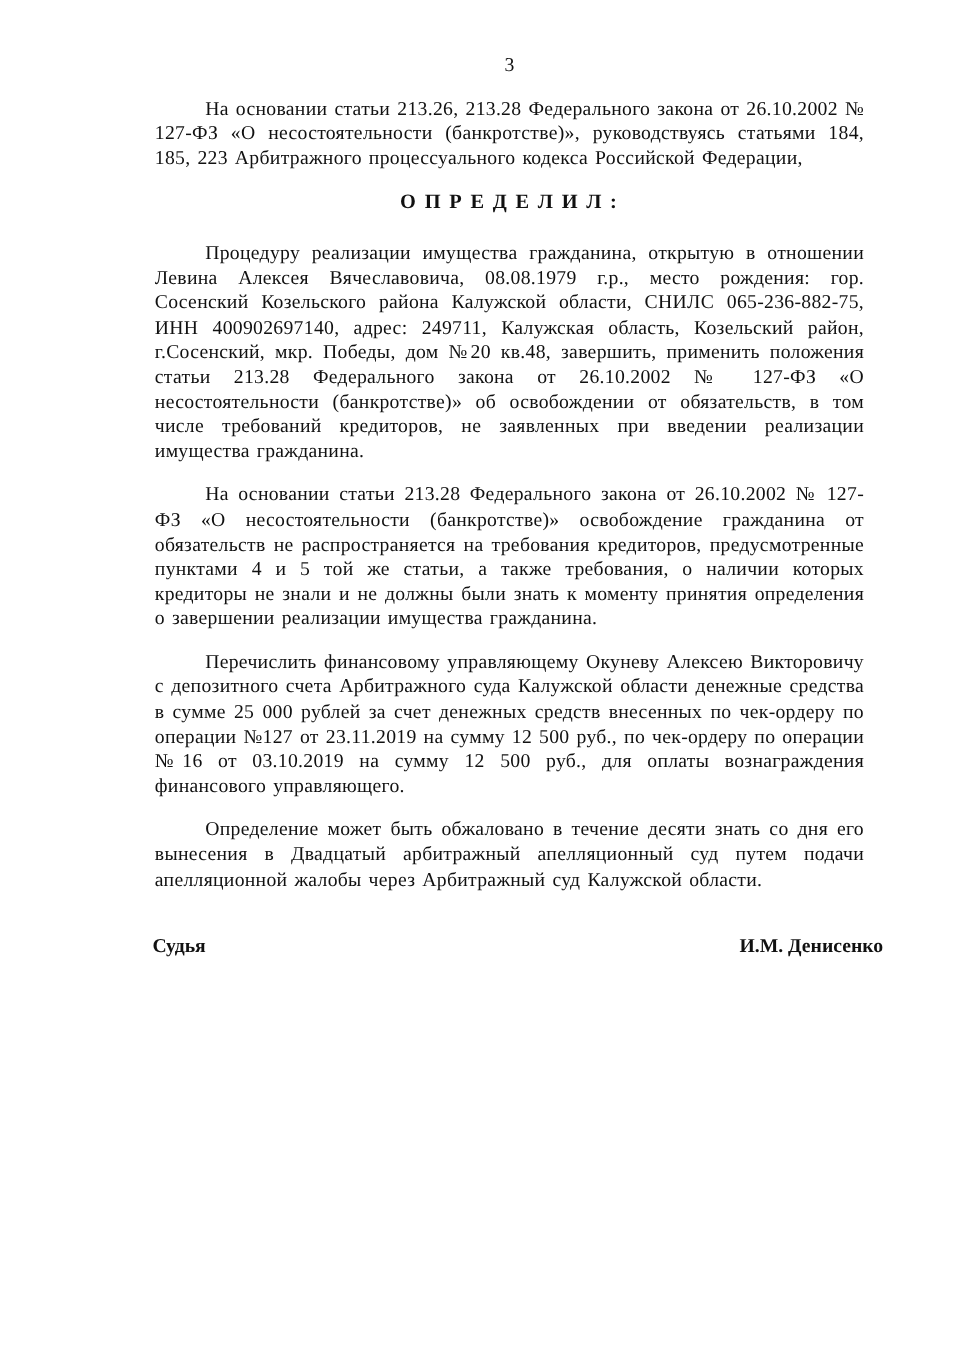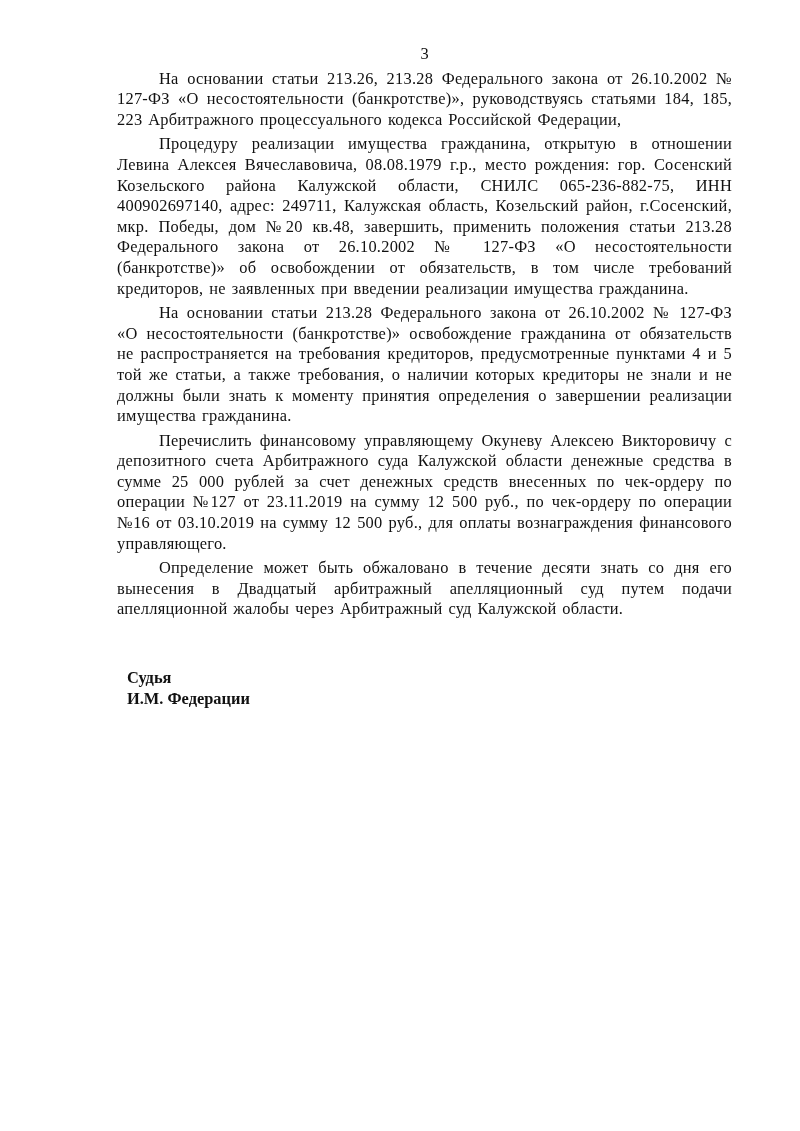--- a/index.html
+++ b/index.html
@@ -20,60 +20,60 @@
     padding: 44px 64px 0 113px;
     overflow: hidden;
   }
   .page-number {
     text-align: center;
   }
   .preamble {
     margin-top: 20px;
   }
   .para {
-    margin: 4px;
+    margin: 16px;
     text-align: justify;
     text-indent: 42px;
     letter-spacing: 0.25px;
     word-spacing: 1.5px;
   }
   .ruling-title {
     text-align: center;
     font-weight: bold;
     font-size: 17px;
     letter-spacing: 1.5px;
     margin: 15px 0 22px 0;
   }
   .signature-row {
     display: flex;
     justify-content: space-between;
     align-items: baseline;
     font-weight: bold;
-    margin-top: 48px;
+    margin-top: 35px;
     padding-left: 14px;
-    flex-direction: column;
   }
 </style>
 </head>
 <body>
 
 <div class="page">
 
   <div class="page-number">3</div>
 
   <p class="para preamble">На основании статьи 213.26, 213.28 Федерального закона от 26.10.2002 № 127-ФЗ «О несостоятельности (банкротстве)», руководствуясь статьями 184, 185, 223 Арбитражного процессуального кодекса Российской Федерации,</p>
 
+  <div class="ruling-title">О П Р Е Д Е Л И Л :</div>
 
   <p class="para">Процедуру реализации имущества гражданина, открытую в отношении Левина Алексея Вячеславовича, 08.08.1979 г.р., место рождения: гор. Сосенский Козельского района Калужской области, СНИЛС 065-236-882-75, ИНН 400902697140, адрес: 249711, Калужская область, Козельский район, г.Сосенский, мкр. Победы, дом №20 кв.48, завершить, применить положения статьи 213.28 Федерального закона от 26.10.2002 № 127-ФЗ «О несостоятельности (банкротстве)» об освобождении от обязательств, в том числе требований кредиторов, не заявленных при введении реализации имущества гражданина.</p>
 
   <p class="para">На основании статьи 213.28 Федерального закона от 26.10.2002 № 127-ФЗ «О несостоятельности (банкротстве)» освобождение гражданина от обязательств не распространяется на требования кредиторов, предусмотренные пунктами 4 и 5 той же статьи, а также требования, о наличии которых кредиторы не знали и не должны были знать к моменту принятия определения о завершении реализации имущества гражданина.</p>
 
   <p class="para">Перечислить финансовому управляющему Окуневу Алексею Викторовичу с депозитного счета Арбитражного суда Калужской области денежные средства в сумме 25 000 рублей за счет денежных средств внесенных по чек-ордеру по операции №127 от 23.11.2019 на сумму 12 500 руб., по чек-ордеру по операции №16 от 03.10.2019 на сумму 12 500 руб., для оплаты вознаграждения финансового управляющего.</p>
 
 
   <p class="para">Определение может быть обжаловано в течение десяти знать со дня его вынесения в Двадцатый арбитражный апелляционный суд путем подачи апелляционной жалобы через Арбитражный суд Калужской области.</p>
 
   <div class="signature-row">
     <span>Судья</span>
-    <span>И.М. Федерации</span>
+    <span>И.М. Денисенко</span>
   </div>
 
 </div>
 
 </body></html>

